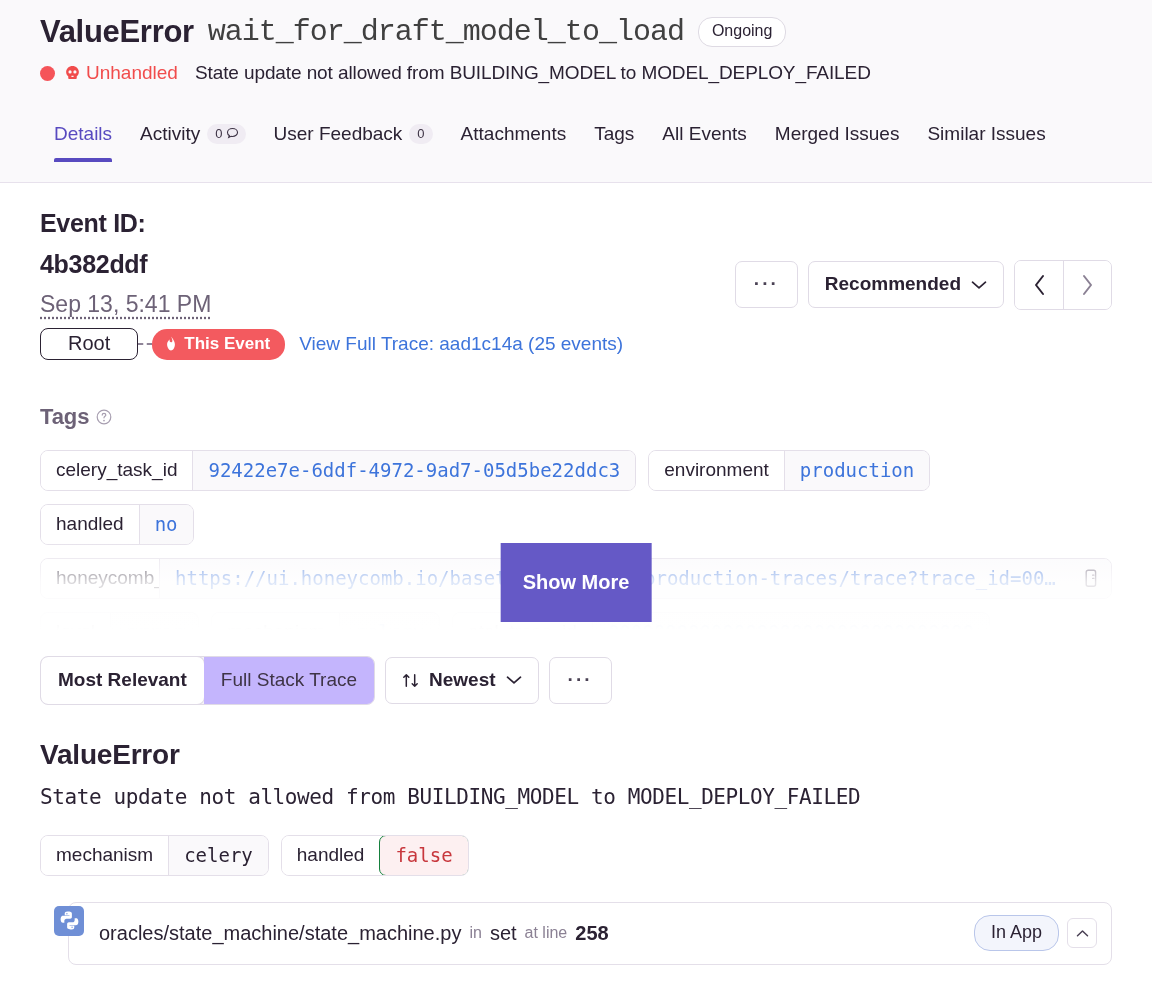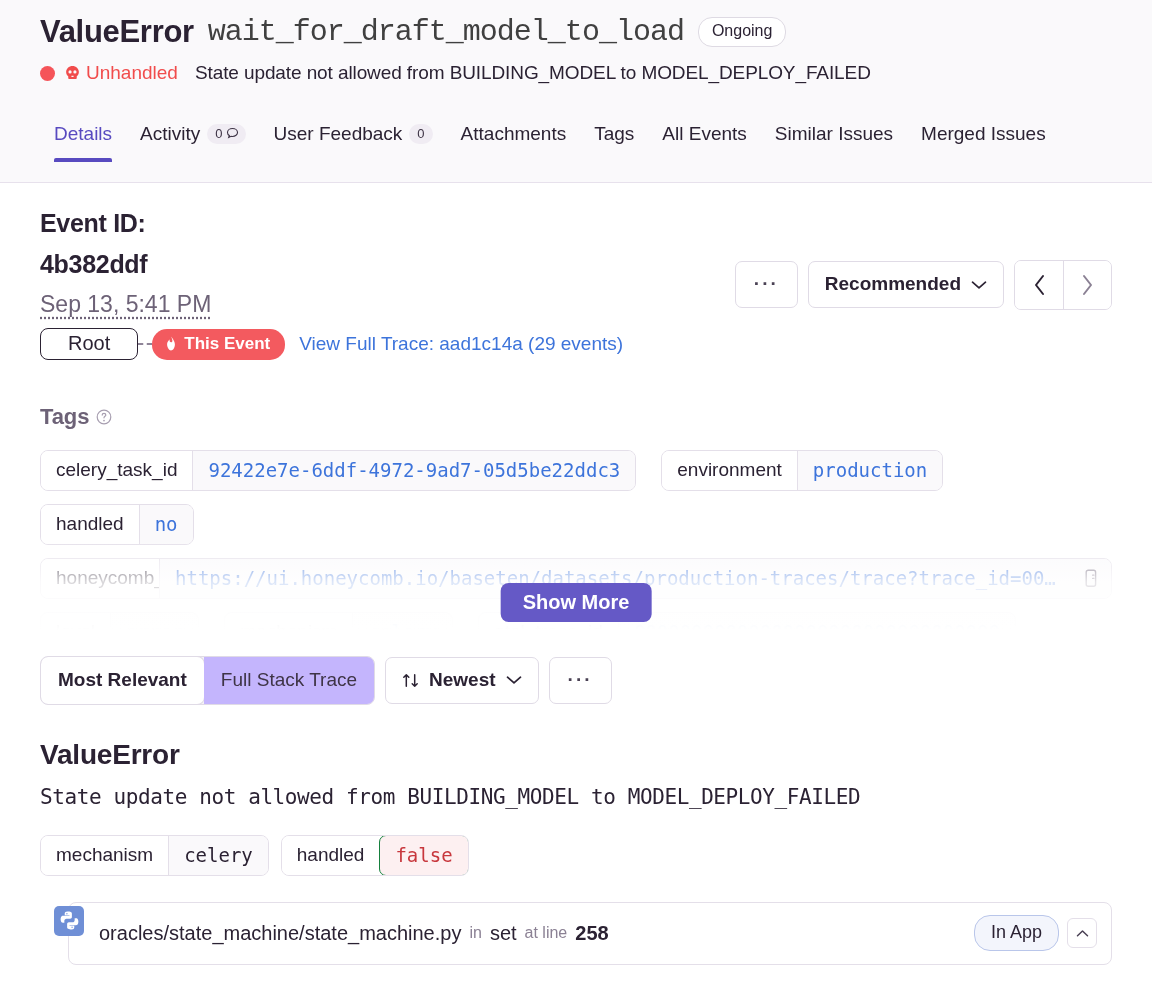--- a/index.html
+++ b/index.html
@@ -103,21 +103,21 @@
 
   
   .section-title {
     font-size: 22px; font-weight: 700; color: #6d6277; letter-spacing: -0.1px;
     display: flex; align-items: center; gap: 7px;
   }
   .tags-section { margin-top: 44px; }
   .help-icon { width: 16px; height: 16px; display: block; }
   .tags-wrap { position: relative; margin-top: 20px; height: 180px; overflow: hidden; }
   .tag-rows { display: flex; flex-direction: column; gap: 13px; }
-  .tag-row { display: flex; gap: 25px; flex-wrap: nowrap; }
+  .tag-row { display: flex; gap: 12px; flex-wrap: nowrap; }
   .tag-pill {
     display: flex; align-items: stretch; border: 1px solid #e4dfe9;
     border-radius: 8px; overflow: hidden; background: #fff; max-width: 100%;
   }
   .tag-k {
     padding: 8px 15px 9px; font-size: 19px; color: #2b2233;
     background: #fff; white-space: nowrap; display: flex; align-items: center;
   }
   .tag-v {
     padding: 8px 15px 9px; font-size: 19px; color: #3d74db;
@@ -133,22 +133,22 @@
     padding: 0 12px; background: #faf9fb; cursor: pointer;
   }
   .copy-icon { width: 16px; height: 19px; display: block; }
   .fade-mask {
     position: absolute; left: 0; right: 0; bottom: 0; height: 92px;
     background: linear-gradient(to bottom, rgba(255,255,255,0) 0%, rgba(255,255,255,0.82) 48%, #fff 100%);
     pointer-events: none;
   }
   .show-more {
     position: absolute; left: 50%; transform: translateX(-50%); bottom: 8px;
-    background: #6559c6; color: #fff; border: none; border-radius: 8px;
-    font-size: 20px; font-weight: 700; padding: 8px 22px; cursor: pointer;
+    background: #6559c6; color: #fff; border: none; border-radius: 0;
+    font-size: 20px; font-weight: 700; padding: 28px 22px; cursor: pointer;
     font-family: "Liberation Sans", sans-serif;
   }
 
   
   .stack-section { margin-top: 26px; }
   .stack-head { display: flex; align-items: center; }
   .stack-head .section-title { flex: 1; }
   .seg-group { display: flex; border: 1px solid #e0dbe6; border-radius: 8px; background: #f4f2f6; overflow: hidden; }
   .seg {
     font-size: 19px; font-weight: 600; padding: 11px 17px; cursor: pointer;
@@ -242,24 +242,24 @@
       <div class="tab">
         <span>Attachments</span>
       </div>
       <div class="tab">
         <span>Tags</span>
       </div>
       <div class="tab">
         <span>All Events</span>
       </div>
       <div class="tab">
+        <span>Merged Issues</span>
+      </div>
+      <div class="tab">
         <span>Similar Issues</span>
-      </div>
-      <div class="tab">
-        <span>Merged Issues</span>
       </div>
     </div>
   </div>
 
   <div class="body">
 
     <div class="eventid-row">
       <div class="eventid-left">
         <div class="eventid-line">
           <span class="eid-label">Event ID:</span>
@@ -268,21 +268,21 @@
         </div>
         <div class="trace-line">
           <span class="root-pill">Root</span>
           <span class="trace-dash"></span>
           <span class="this-event">
             <svg class="flame-icon" viewBox="0 0 14 15">
               <path fill="#fff" d="M7 .5S8.4 3 8.4 4.7c0 .9-.6 1.6-1.4 1.6s-1.4-.7-1.4-1.7c0-.6.2-1.2.2-1.2S3.1 5 3.1 8.3c0 3 1.9 6.2 3.9 6.2s3.9-2.8 3.9-6.2C10.9 4.5 7 .5 7 .5z"></path>
             </svg>
             <span>This Event</span>
           </span>
-          <span class="trace-link">View Full Trace: aad1c14a (29 events)</span>
+          <span class="trace-link">View Full Trace: aad1c14a (25 events)</span>
         </div>
       </div>
 
       <div class="eventid-right">
         <div class="btn dots">···</div>
         <div class="btn">
           <span>Recommended</span>
           <svg class="chev-d" viewBox="0 0 16 10">
             <path fill="none" stroke="#2b2233" stroke-width="1.7" stroke-linecap="round" stroke-linejoin="round" d="M1.5 2.2L8 7.8l6.5-5.6"></path>
           </svg>

